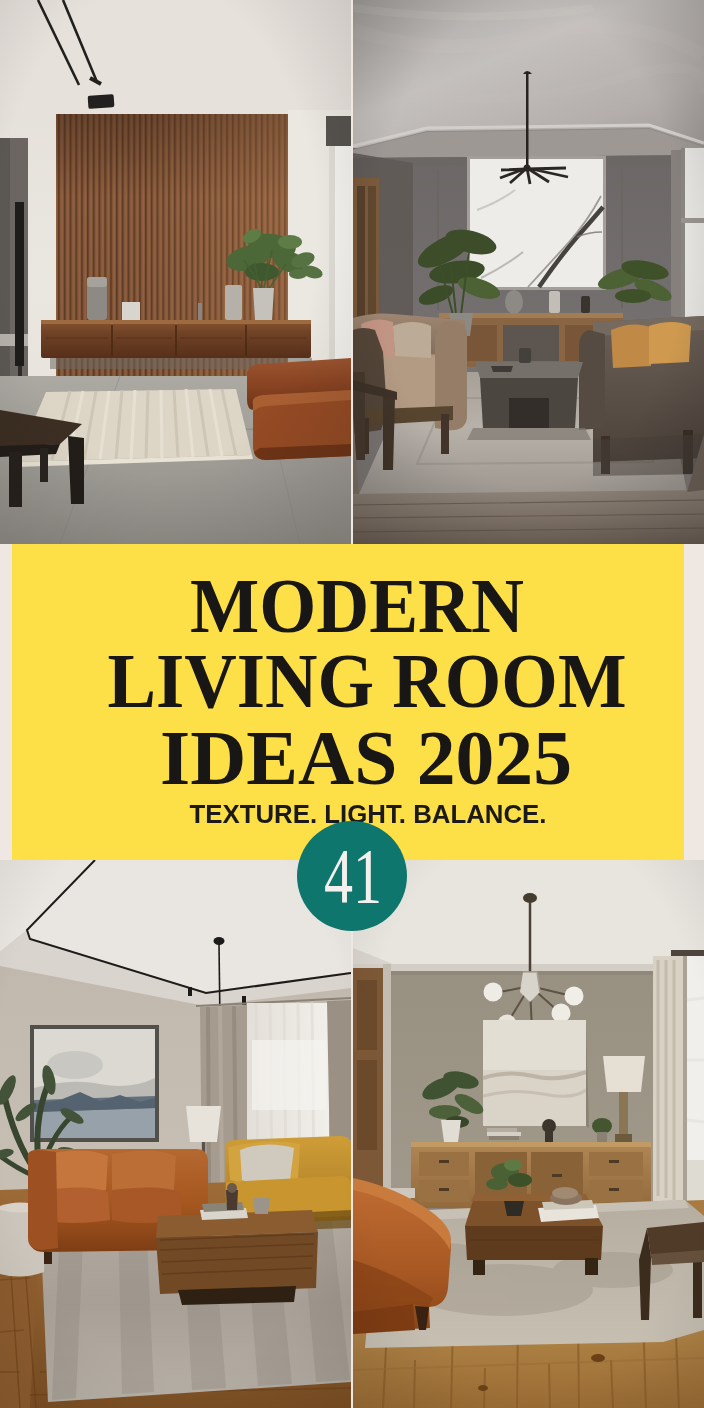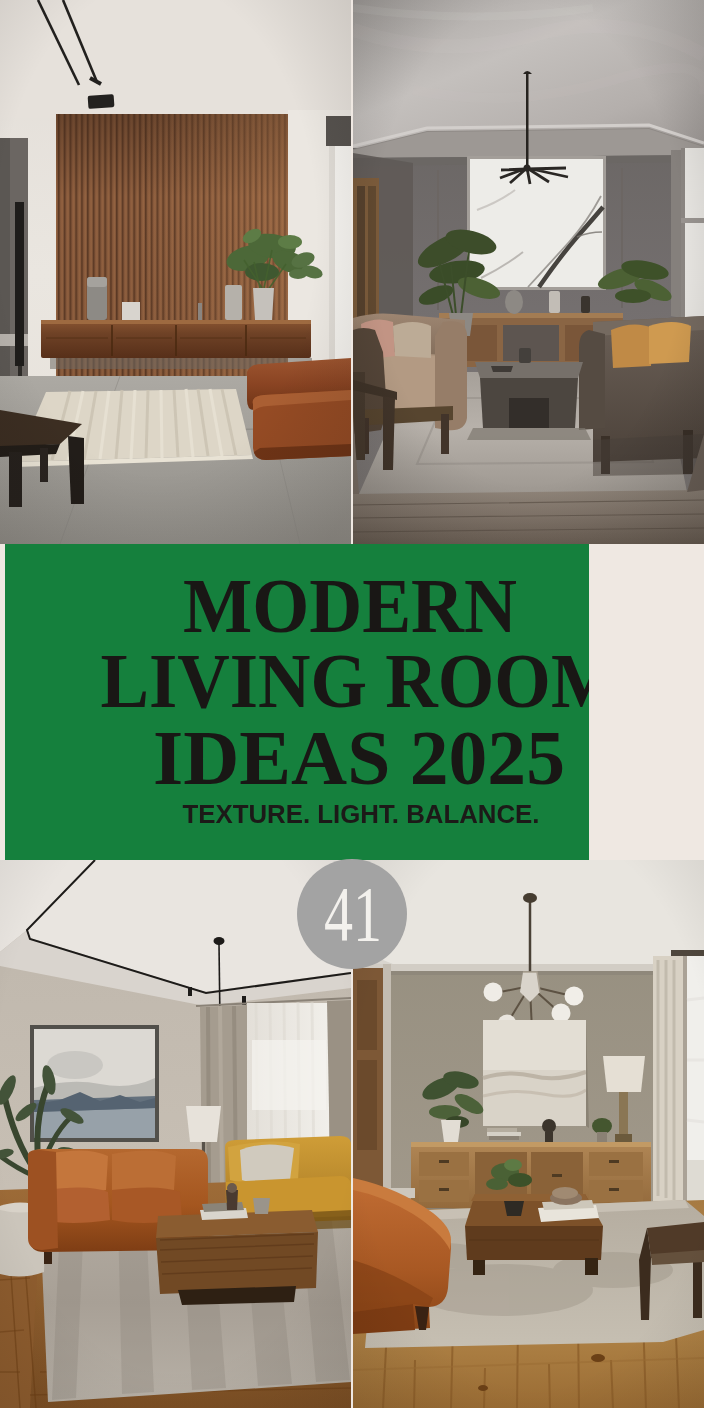--- a/index.html
+++ b/index.html
@@ -309,21 +309,21 @@
 <path d="M0 494 L351 490 L351 544 L0 544 Z" fill="url(#trfloor)"></path>
 <path d="M0 505 L351 500 M0 518 L351 514 M0 532 L351 528" stroke="#5d5248" stroke-width="1.2" opacity="0.7"></path>
 <path d="M0 430 L60 544 M351 420 L300 544" stroke="#6b6057" stroke-width="0"></path>
 
 <path d="M0 416 L6 494 L0 494 Z" fill="#7e7268"></path>
 <path d="M351 434 L334 492 L351 490 Z" fill="#6e635a"></path>
 <rect x="0" y="0" width="351" height="544" fill="url(#trvig)"></rect>
 </svg>
 </div>
 
-<div class="q" style="left:5px;top:544px;width:584px;height:316px;background:#15803d">
+<div class="q" style="left:12px;top:544px;width:672px;height:316px;background:#fde047">
 <svg width="704" height="316" viewBox="0 0 704 316" xmlns="http://www.w3.org/2000/svg">
 
 <text x="345" y="88" text-anchor="middle" font-family="Liberation Serif" font-weight="bold" font-size="78" fill="#191715" textLength="334" lengthAdjust="spacingAndGlyphs">MODERN</text>
 
 <text x="355" y="163" text-anchor="middle" font-family="Liberation Serif" font-weight="bold" font-size="78" fill="#191715" textLength="519" lengthAdjust="spacingAndGlyphs">LIVING ROOM</text>
 
 <text x="354" y="240" text-anchor="middle" font-family="Liberation Serif" font-weight="bold" font-size="78" fill="#191715" textLength="412" lengthAdjust="spacingAndGlyphs">IDEAS 2025</text>
 
 <text x="356" y="279" text-anchor="middle" font-family="Liberation Sans" font-weight="bold" font-size="26" fill="#1c1a18" textLength="357" lengthAdjust="spacingAndGlyphs">TEXTURE. LIGHT. BALANCE.</text>
 </svg>
@@ -654,19 +654,19 @@
 
 <path d="M0 322 Q45 332 78 356 Q99 372 98 388 L95 428 Q93 446 76 447 L77 468 L0 472 Z" fill="url(#brchair)"></path>
 <path d="M0 318 Q46 328 80 353 Q98 367 98 380 L97 390 Q88 372 60 354 Q30 336 0 330 Z" fill="#c97b3e"></path>
 <path d="M0 400 Q40 412 80 438 L76 447 L60 444 L0 452 Z" fill="#8a4317" opacity="0.8"></path>
 <path d="M62 446 L76 447 L73 470 L66 470 Z" fill="#3a2213"></path>
 <path d="M0 452 L60 444 L62 470 L0 474 Z" fill="#7e3c13"></path>
 <rect x="0" y="0" width="351" height="548" fill="url(#brvig)"></rect>
 </svg>
 </div>
 
-<div class="q" style="left:297px;top:859px;width:110px;height:110px;border-radius:50%;background:#a3a3a3">
+<div class="q" style="left:297px;top:821px;width:110px;height:110px;border-radius:50%;background:#0f766e">
 <svg width="110" height="110" viewBox="0 0 110 110" xmlns="http://www.w3.org/2000/svg">
 <text x="56" y="81" text-anchor="middle" font-family="Liberation Serif" font-size="79" fill="#f3f1ed" textLength="58" lengthAdjust="spacingAndGlyphs">41</text>
 </svg>
 </div>
 
 </div>
 
 </body></html>

